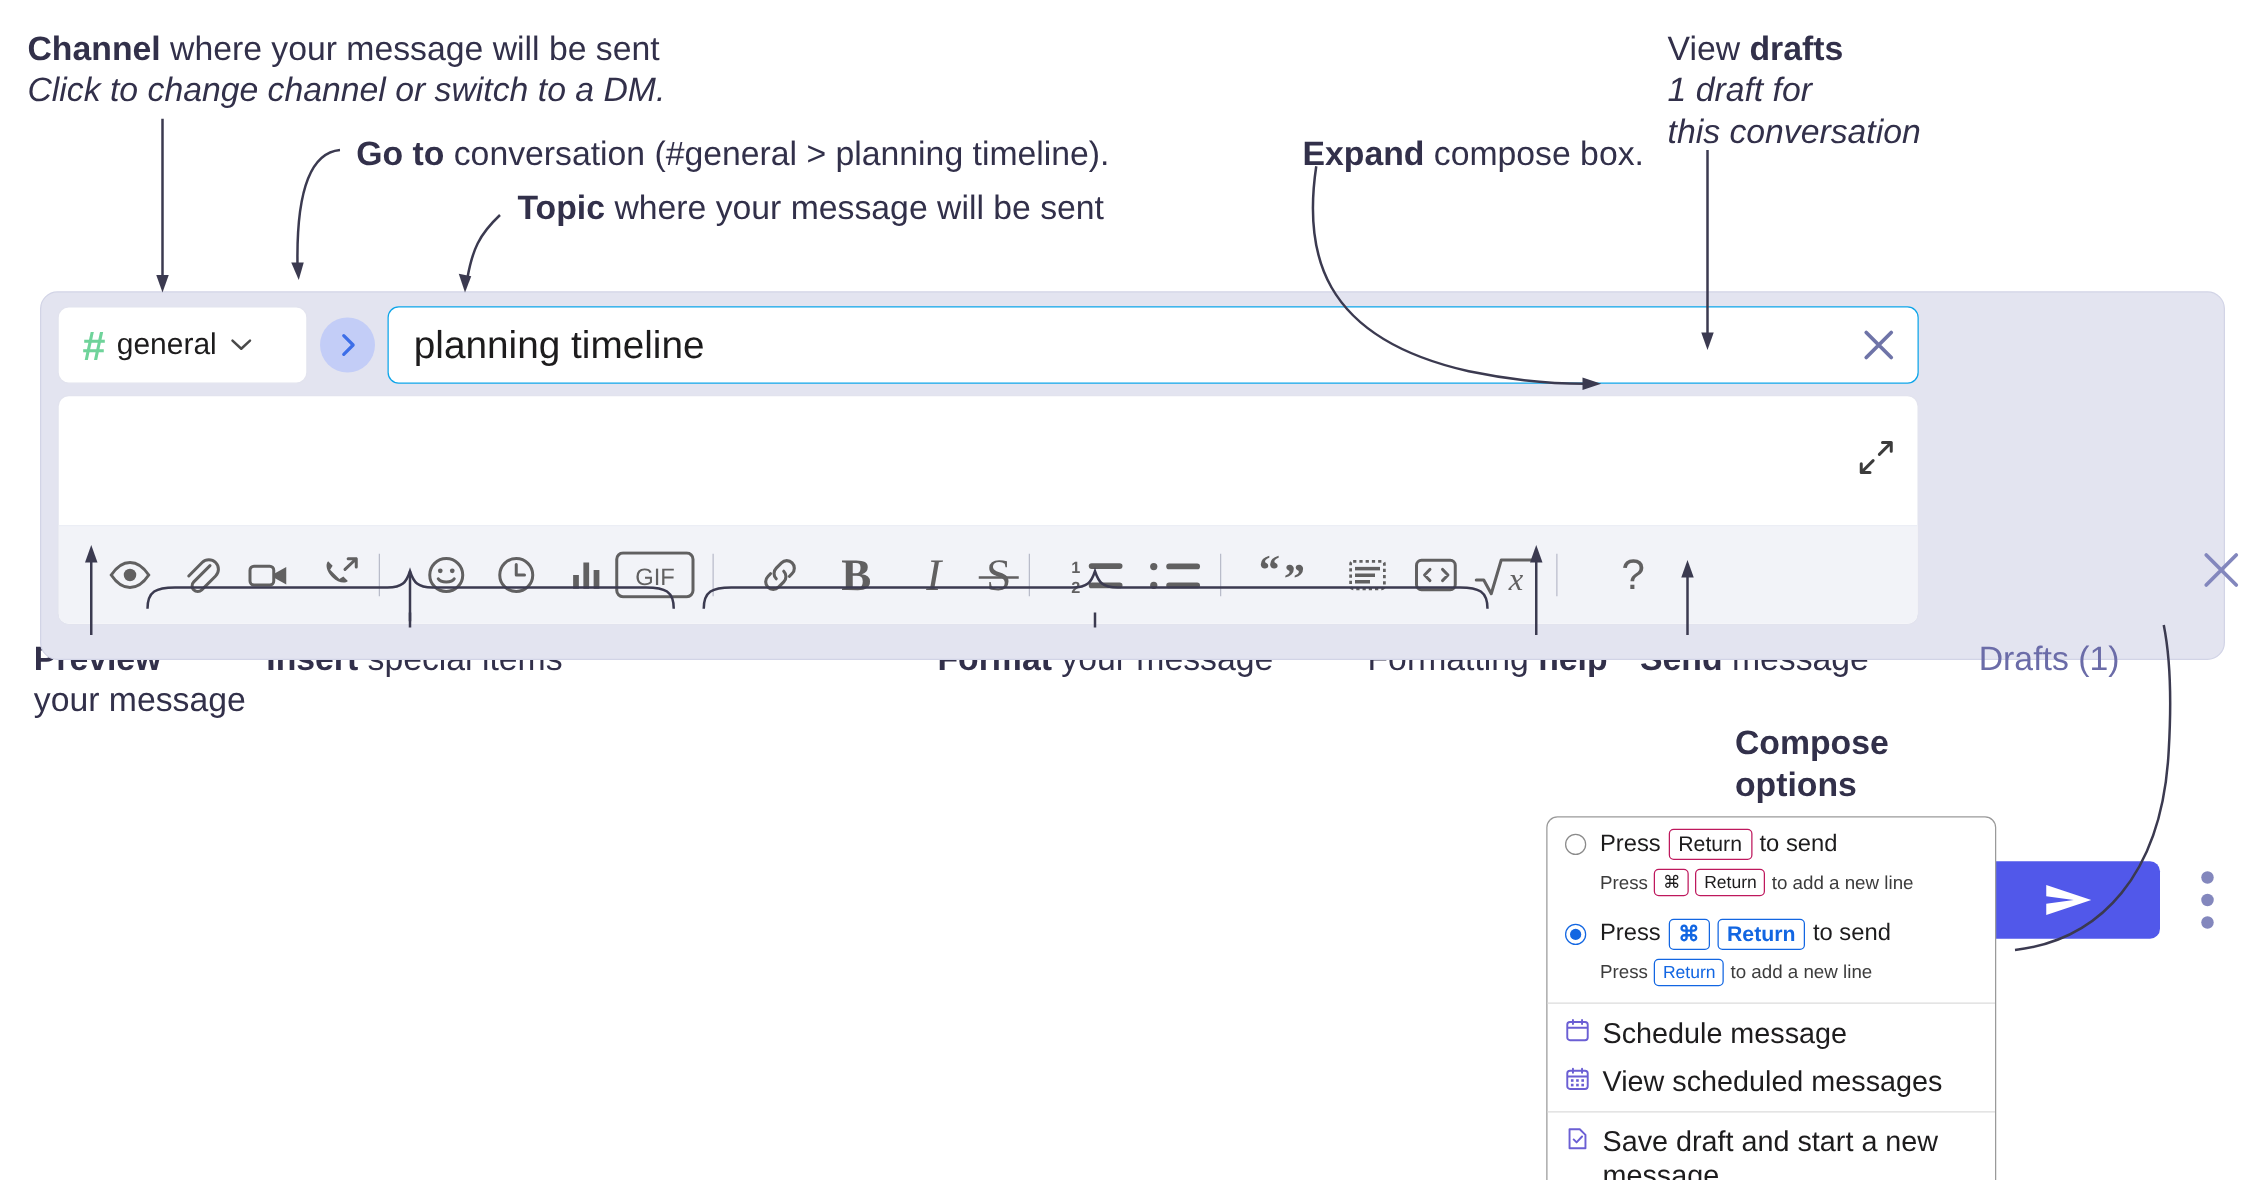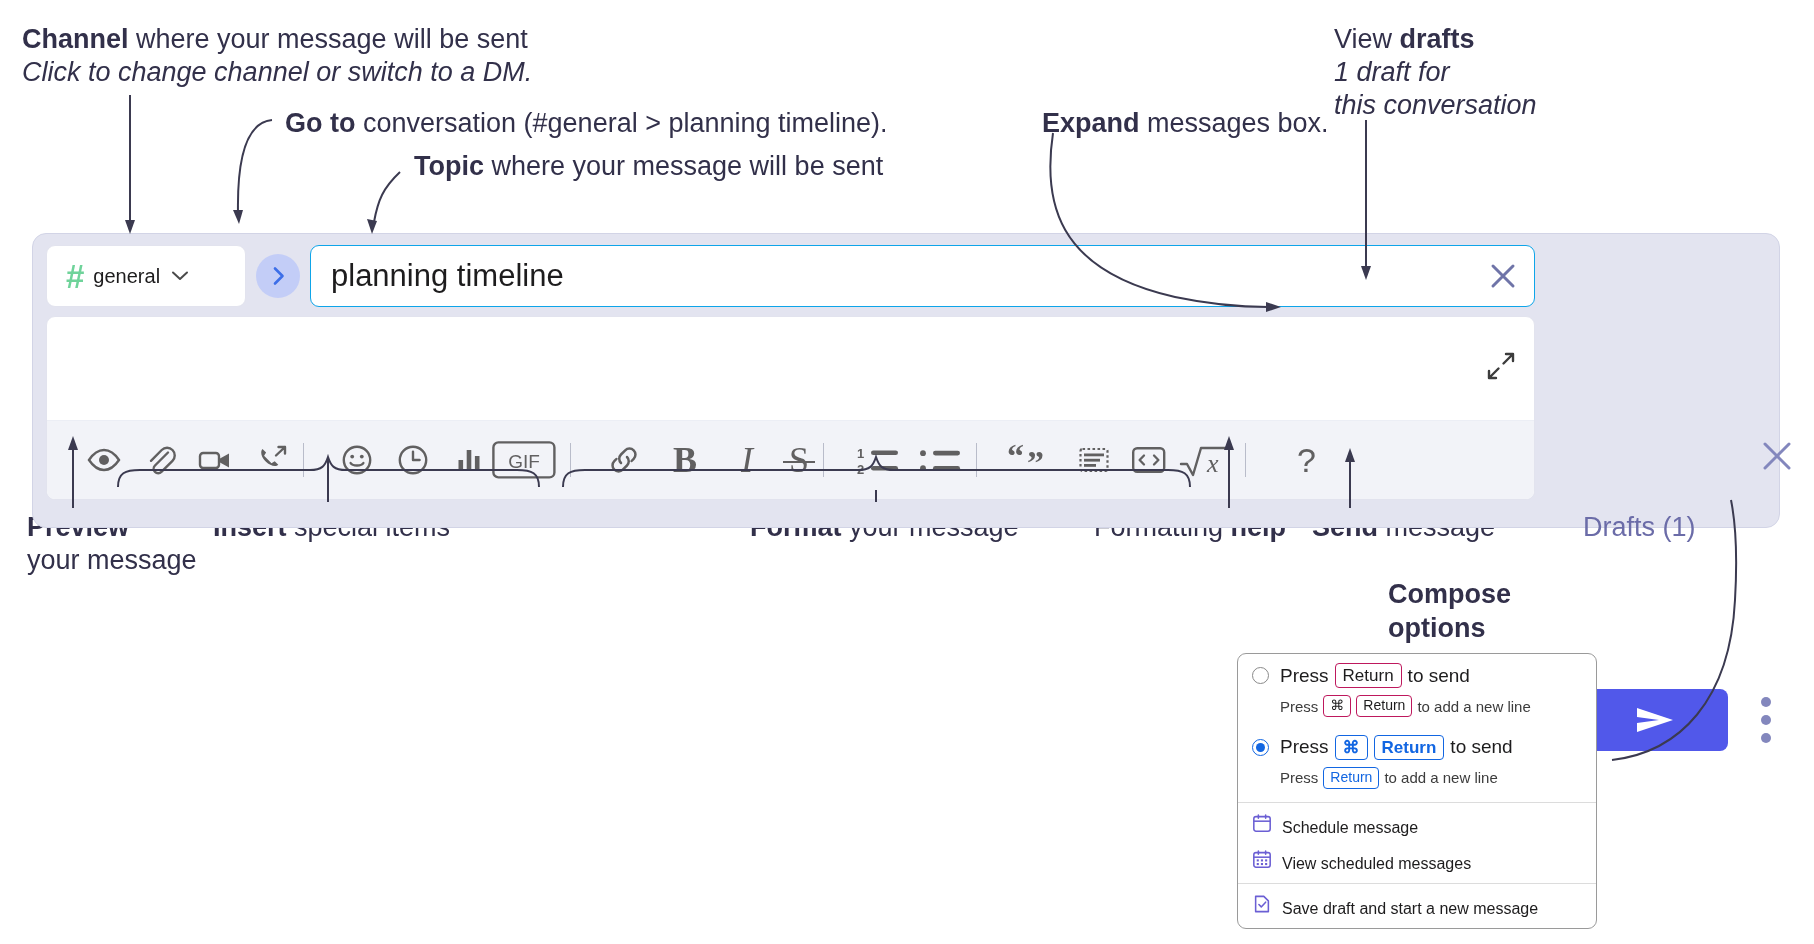--- a/index.html
+++ b/index.html
@@ -28,21 +28,21 @@
   }
 
   
   #header-row{display:flex;align-items:center;gap:10px;height:62px;}
   #channel-picker{
     display:flex;align-items:center;gap:10px;
     background:#fff;border:1px solid #e2e3ee;border-radius:9px;
     height:62px;box-sizing:border-box;padding:0 17px 0 19px;min-width:200px;
   }
   #channel-hash{color:#6fd39a;font-size:33px;font-weight:700;line-height:1;letter-spacing:-1px;}
-  #channel-name{font-size:20px;color:#1d1c1d;}
+  #channel-name{font-size:24px;color:#1d1c1d;}
   .chev{width:20px;height:20px;flex:none;}
   #goto-btn{
     width:44px;height:44px;border-radius:50%;background:#c3cdf7;
     display:flex;align-items:center;justify-content:center;flex:none;
   }
   #topic-field{
     flex:1;display:flex;align-items:center;
     background:#fff;border:1px solid #0ea5e9;border-radius:9px;
     height:62px;box-sizing:border-box;padding:0 14px 0 20px;
   }
@@ -103,41 +103,41 @@
   .opt-sub{display:flex;align-items:center;gap:5px;font-size:15px;color:#3c3c3c;
            padding:5px 14px 9px 42px;}
   .key{
     border:1px solid #be185d;border-radius:4px;padding:1px 7px;font-size:17px;
     line-height:1.25;color:#1d1c1d;background:#fff;display:inline-block;
   }
   .key.sm{font-size:14px;padding:1px 6px;}
   .key.blue{border-color:#1266e2;color:#1266e2;font-weight:700;}
   .key.blue.sm{font-weight:400;}
   .menu-div{height:1px;background:#dcdcdc;margin:4px 0;}
-  .menu-item{display:flex;align-items:flex-end;gap:10px;padding:6px 14px;font-size:16px;}
+  .menu-item{display:flex;align-items:flex-start;gap:10px;padding:6px 14px;font-size:23px;}
   .menu-item svg{flex:none;}
 </style>
 </head>
 <body>
 
 <div class="anno" style="left:22px;top:23px;">
   <div><b>Channel</b><span> where your message will be sent</span></div>
   <div><i>Click to change channel or switch to a DM.</i></div>
 </div>
 
 <div class="anno" style="left:285px;top:107px;">
   <b>Go to</b><span> conversation (#general &gt; planning timeline).</span>
 </div>
 
 <div class="anno" style="left:414px;top:150px;">
   <b>Topic</b><span> where your message will be sent</span>
 </div>
 
 <div class="anno" style="left:1042px;top:107px;">
-  <b>Expand</b><span> messages box.</span>
+  <b>Expand</b><span> compose box.</span>
 </div>
 
 <div class="anno" style="left:1334px;top:23px;">
   <div><span>View </span><b>drafts</b></div>
   <div><i>1 draft for</i></div>
   <div><i>this conversation</i></div>
 </div>
 
 <div class="anno" style="left:27px;top:511px;">
   <div><b>Preview</b></div>

